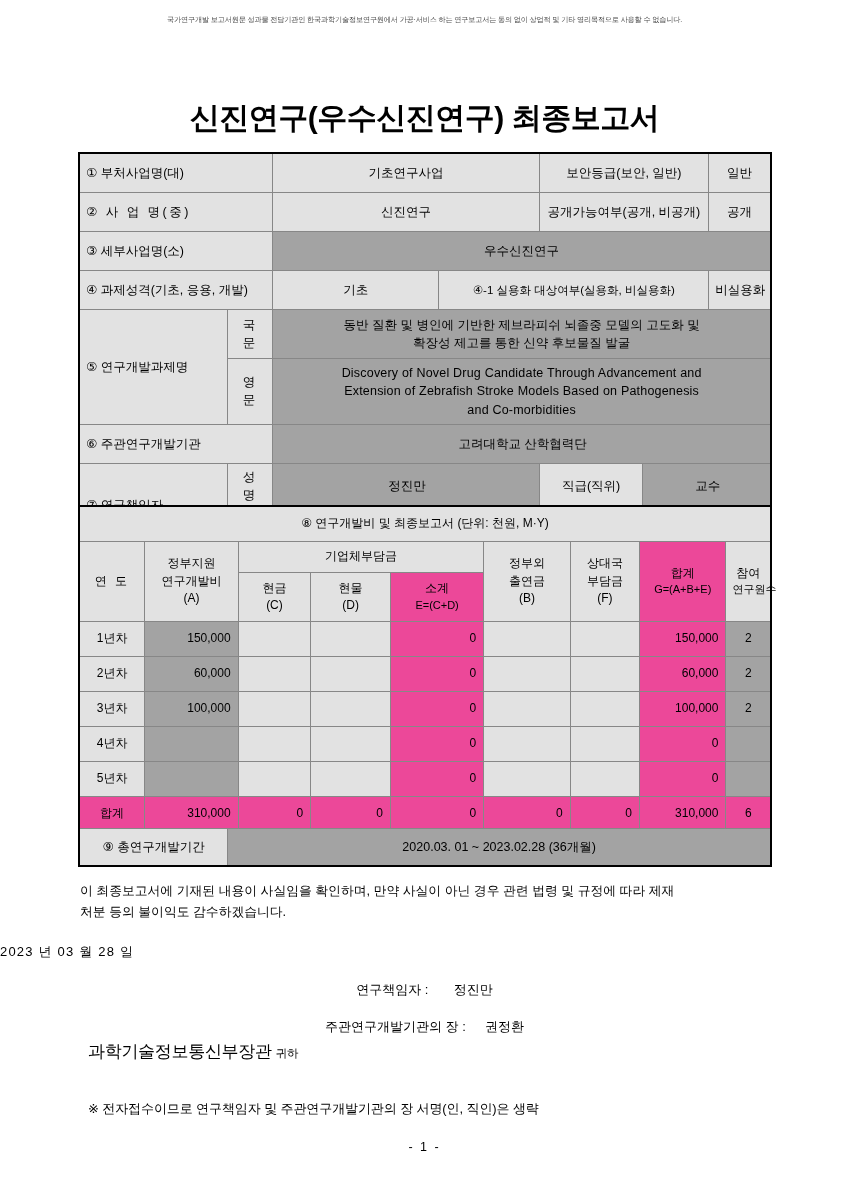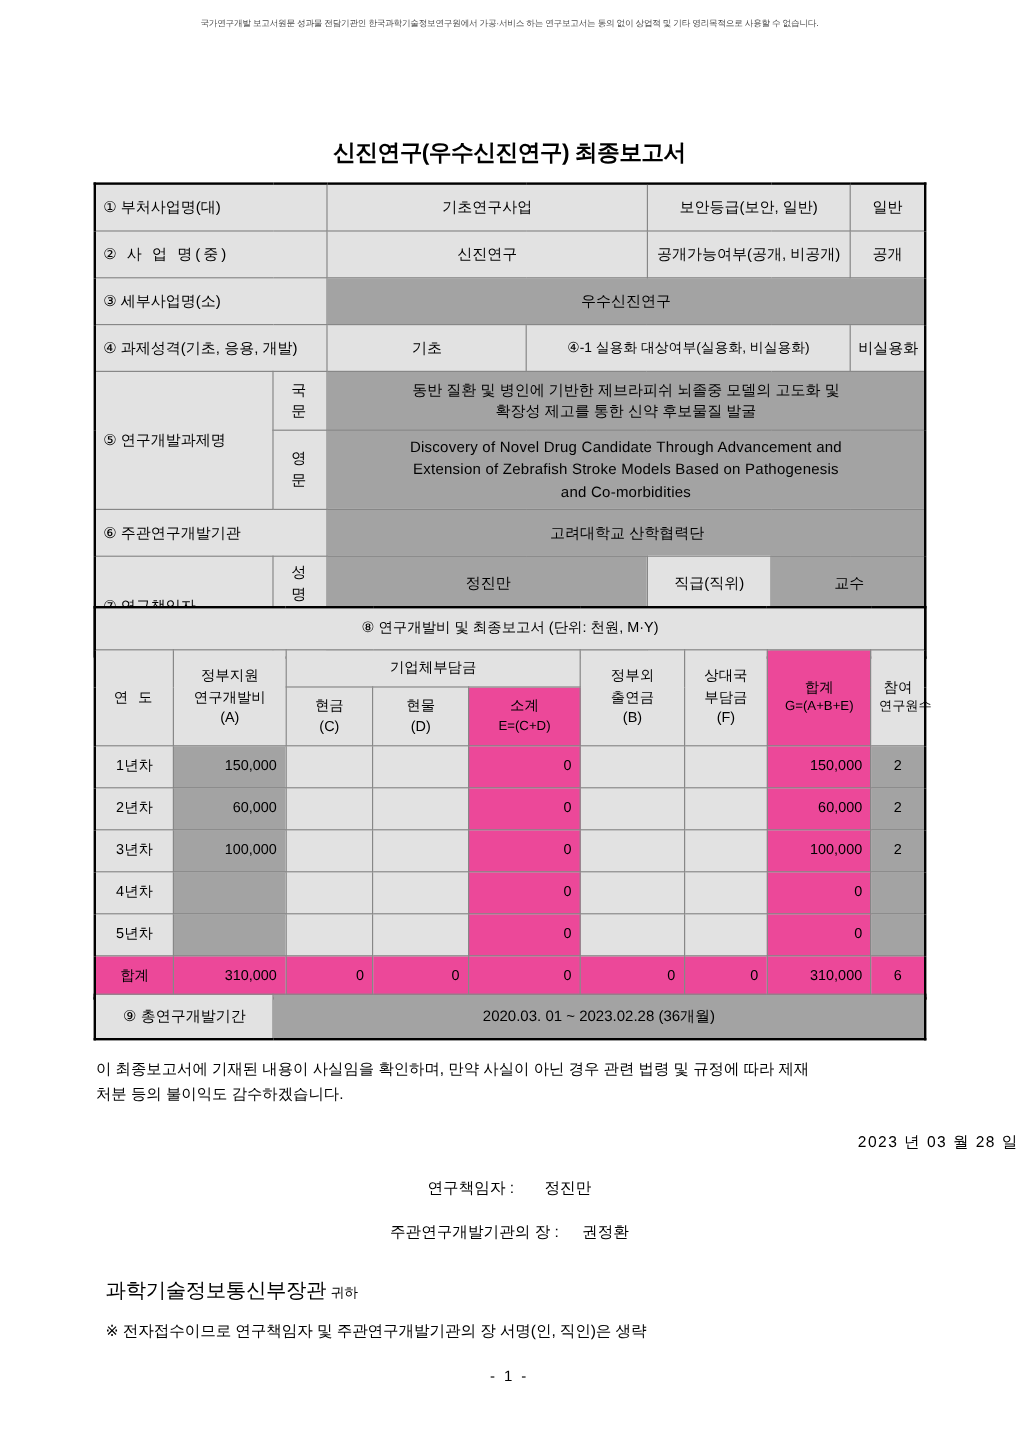--- a/index.html
+++ b/index.html
@@ -36,24 +36,23 @@
     white-space: nowrap;
   }
 
   
   .doc-title {
     position: absolute;
     top: 98px;
     left: 0;
     right: 0;
     text-align: center;
-    font-size: 19px;
+    font-size: 30px;
     font-weight: bold;
     letter-spacing: -0.5px;
-    margin-top: 16px;
   }
 
   
   .tbl {
     position: absolute;
     left: 78px;
     width: 694px;
     border-collapse: collapse;
     table-layout: fixed;
     font-size: 12.5px;
@@ -105,41 +104,41 @@
     font-size: 12.8px;
     line-height: 1.65;
     text-align: justify;
   }
 
   
   .sig-date {
     position: absolute;
     top: 943px;
     left: 0; right: 0;
-    text-align: right;
+    text-align: left;
     font-size: 13px;
     letter-spacing: 1.2px;
   }
   .sig-pi {
     position: absolute;
     top: 981px;
     left: 0; right: 0;
     text-align: center;
     font-size: 13px;
   }
   .sig-org {
     position: absolute;
     top: 1018px;
     left: 0; right: 0;
     text-align: center;
     font-size: 13px;
   }
   .addressee {
     position: absolute;
-    top: 1064px;
+    top: 1040px;
     left: 88px;
     font-size: 17px;
     letter-spacing: -0.3px;
   }
   .addressee .suffix {
     font-size: 11.5px;
     margin-left: 4px;
   }
   .note {
     position: absolute;

